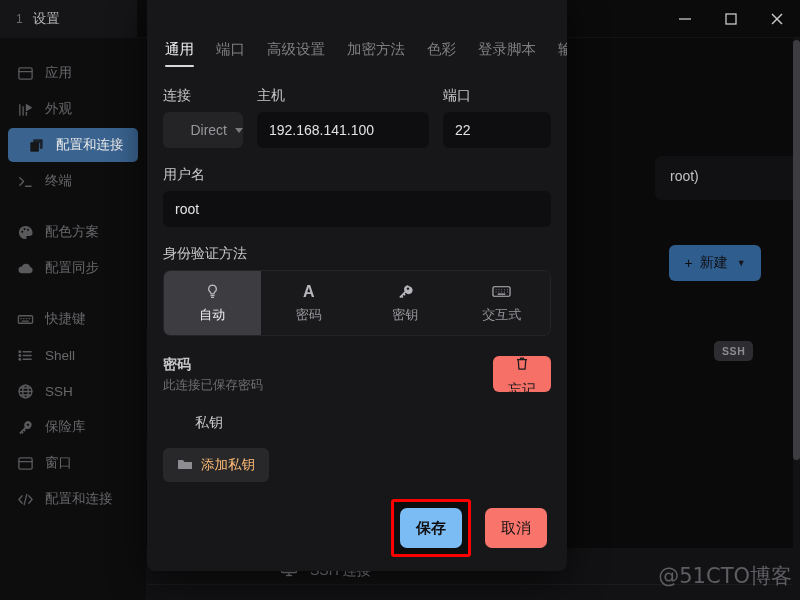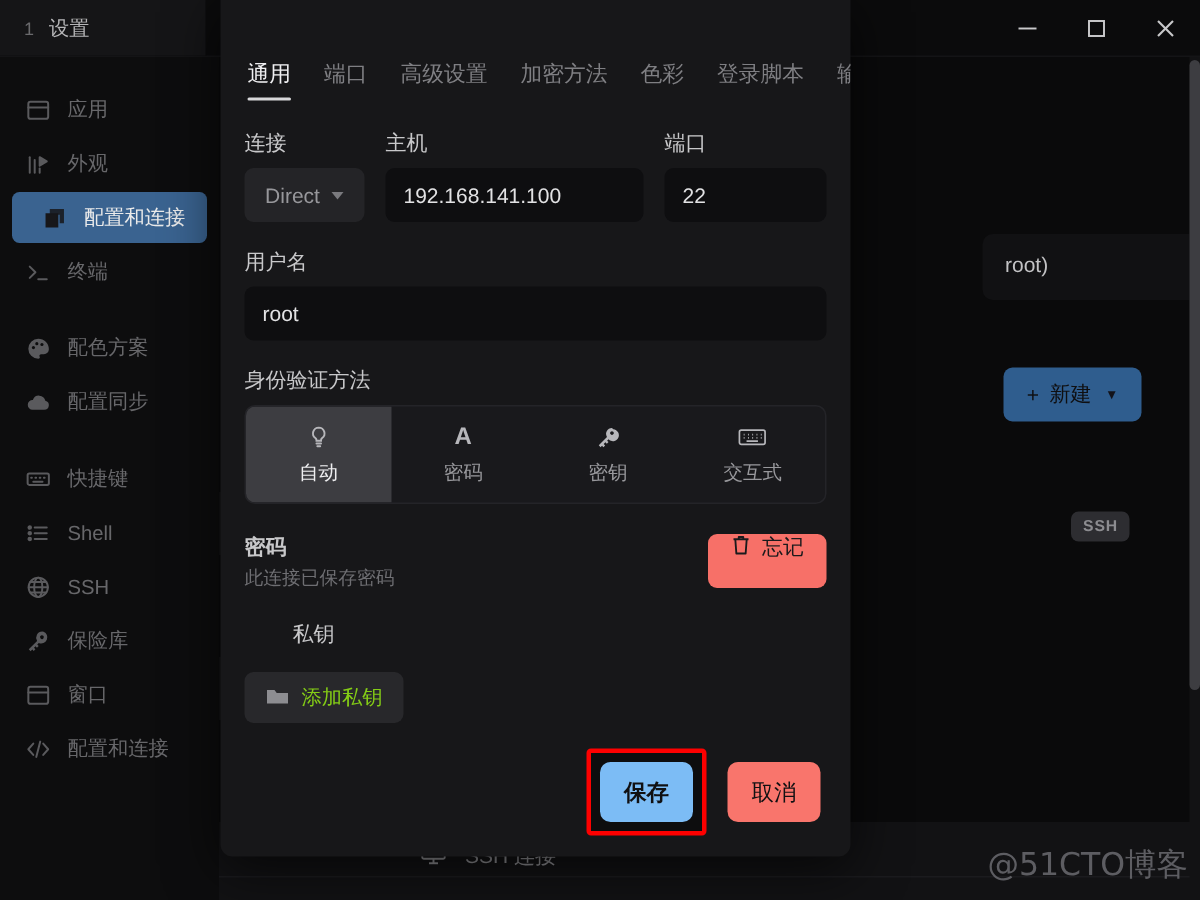--- a/index.html
+++ b/index.html
@@ -122,21 +122,21 @@
   .col-host { flex:1 1 auto; }
   .col-port { width:108px; flex:0 0 108px; }
 
   .input {
     height:36px; background:#0e0e10; border-radius:6px;
     display:flex; align-items:center; padding:0 12px;
     font-size:14px; color:#e2e2e4;
   }
   .select {
     height:36px; background:#242427; border-radius:6px;
-    display:flex; align-items:center; justify-content:center; gap:8px;
+    display:flex; align-items:center; justify-content:flex-end; gap:8px;
     font-size:14px; color:#97979b;
   }
   .select .caret { width:0;height:0;border-left:4px solid transparent;border-right:4px solid transparent;border-top:5px solid #7a7a7e; }
 
   .mt18 { margin-top:18px; }
   .mt20 { margin-top:20px; }
 
   
   #auth-seg {
     display:flex; background:#19191c; border-radius:7px;
@@ -146,25 +146,26 @@
     flex:1 1 0; display:flex; flex-direction:column; align-items:center; justify-content:center;
     gap:5px; font-size:13px; color:#98989c;
   }
   .auth-opt.active { background:#3d3d41; color:#eeeef0; }
   .auth-ic { height:19px; display:flex; align-items:center; justify-content:center; color:#b7b7bb; font-size:15px; }
 
   
   #pw-row { display:flex; align-items:flex-start; justify-content:space-between; }
   .btn-danger {
     background:#f77068; color:#1a1a1c; border-radius:6px;
-    height:36px; padding:0 15px; display:inline-flex; align-items:flex-start; gap:7px;
+    height:36px; padding:0 15px; display:inline-flex; align-items:center; gap:7px;
     font-size:14px;
+    flex-direction:column;
   }
   .btn-ghost {
-    background:#28282b; color:#84cc16; border-radius:6px;
+    background:#28282b; color:#fdba74; border-radius:6px;
     height:34px; padding:0 14px; display:inline-flex; align-items:center; gap:8px;
     font-size:13.5px;
   }
 
   
   #dlg-footer {
     position:absolute; right:20px; bottom:14px;
     display:flex; align-items:center; gap:14px;
   }
   .btn-primary {

